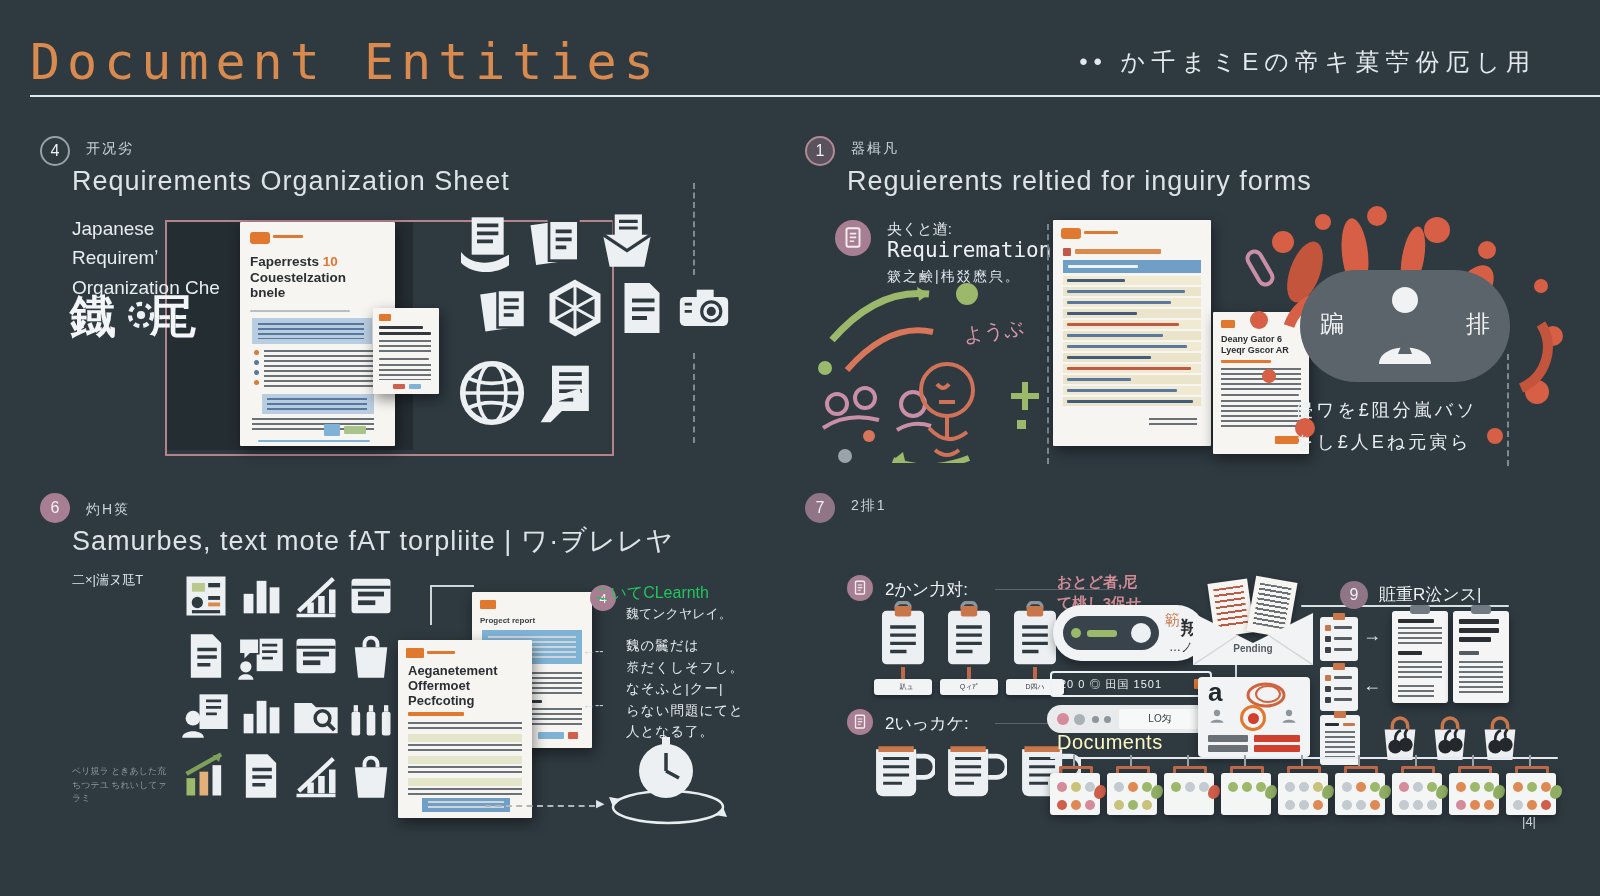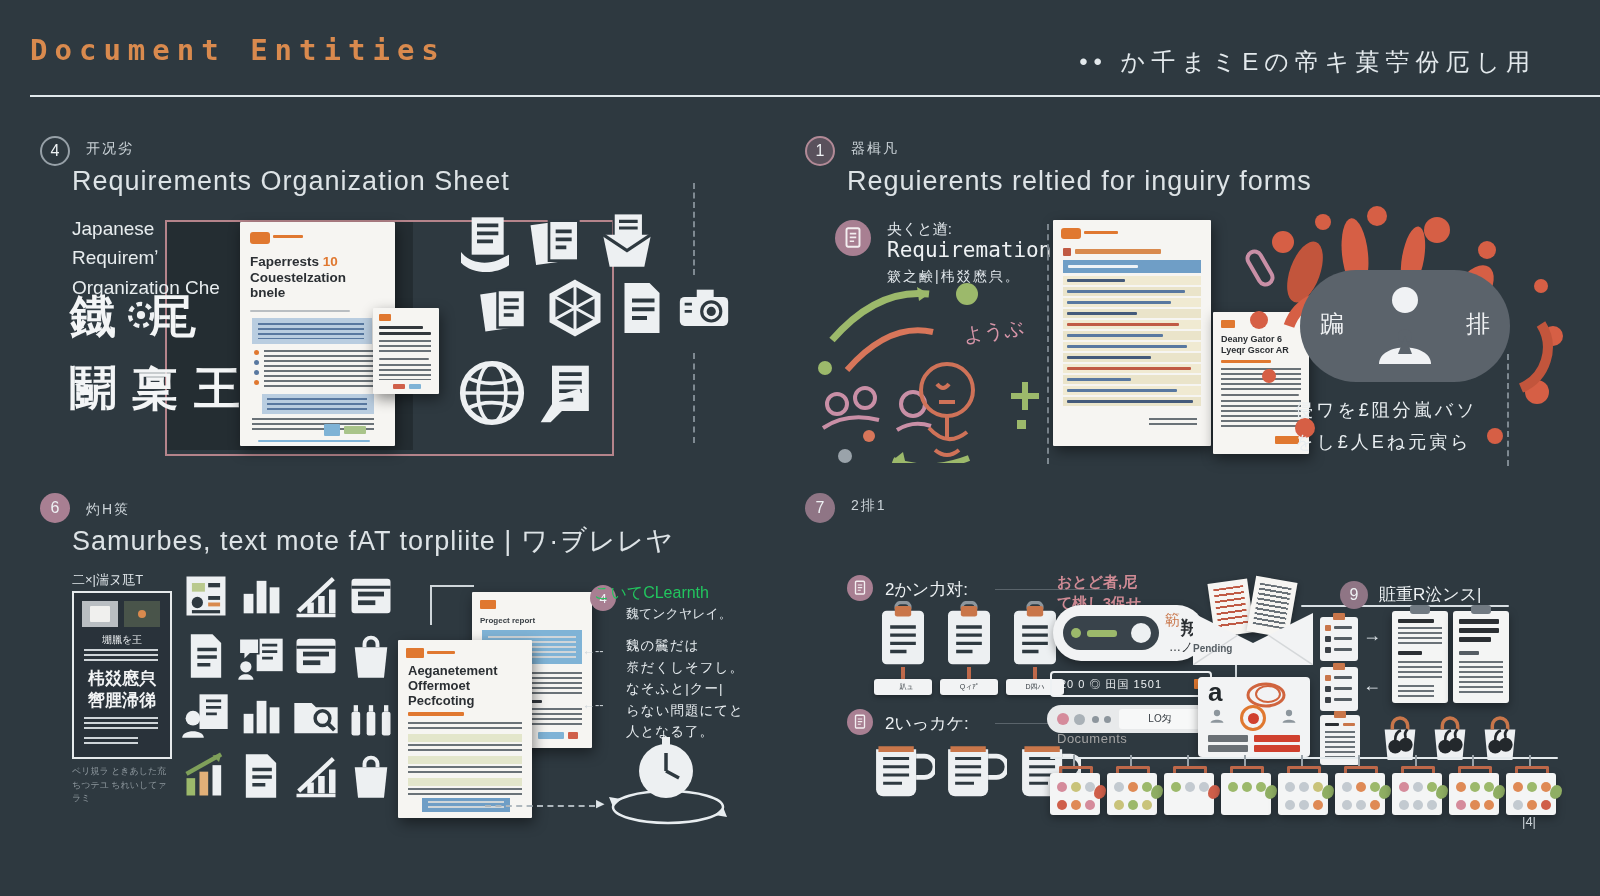--- a/index.html
+++ b/index.html
@@ -1,19 +1,19 @@
 <!DOCTYPE html>
 <html><head>
 <meta charset="utf-8">
 <style>
   html,body{margin:0;padding:0;background:#20282e}
   .page{position:relative;width:1600px;height:896px;background:#2e3940;overflow:hidden;
         font-family:"Liberation Sans",sans-serif;color:#dfe5e9}
   .abs{position:absolute}
-  .title{font-family:"DejaVu Sans Mono",monospace;font-size:29px;letter-spacing:7px;color:#d98a4e;font-weight:700}
+  .title{font-family:"DejaVu Sans Mono",monospace;font-size:50px;letter-spacing:7px;color:#d98a4e;font-weight:400}
   .hnote{font-size:24px;letter-spacing:6px;color:#e3e9ec}
   .hrule{height:2px;background:#e0e8ec}
   .q{position:absolute}
   .kicker{font-size:14px;color:#ccd4d9;letter-spacing:2px}
   .qh{margin:0;font-size:27px;font-weight:300;color:#dde3e6;letter-spacing:1px}
   .badge{position:absolute;width:30px;height:30px;border-radius:50%;display:flex;align-items:center;justify-content:center;font-size:16px;color:#eef2f4;box-sizing:border-box}
   .b-out{border:2px solid #97a1a8}
   .b-semi{border:2px solid #b28a97;background:rgba(168,127,146,.35)}
   .b-fill{background:#a87f92}
   .b-sm{width:26px;height:26px;font-size:13px}
@@ -206,21 +206,20 @@
     <div class="abs" style="left:42px;top:86px;font-size:19px;line-height:1.55;color:#e8edef">
       <span style="display:block">Japanese</span>
       <span style="display:block">Requiremʼ</span>
       <span style="display:block">Organization Che</span>
     </div>
 
     <span class="cjk-xl" style="left:40px;top:158px;font-size:46px;letter-spacing:34px">鐡㞑</span>
     <svg class="icon" style="left:92px;top:168px" width="38" height="38">
         <use href="#sgear"></use>
       </svg>
-    <span class="cjk-xl" style="left:40px;top:230px;font-size:46px;letter-spacing:16px">鬬稟王</span>
 
     <div class="doc" style="left:210px;top:94px;width:155px;height:224px">
       <span class="bar" style="left:10px;top:10px;width:20px;height:12px;background:#e07830;border-radius:3px"></span>
       <span class="bar" style="left:33px;top:13px;width:30px;height:3px;background:#e07830"></span>
       <div class="abs" style="left:10px;top:32px;font-size:13.5px;font-weight:bold;color:#2b2f33;line-height:1.15">
         <span>Faperrests</span>
         <span style="color:#e07830">10</span><br>
         <span>Couestelzation</span><br>
         <span>bnele</span>
       </div>
@@ -428,34 +427,20 @@
     </div>
     <div class="dash-v" style="left:712px;top:226px;height:112px"></div>
   </section>
 
   <section class="q" style="left:30px;top:485px;width:730px;height:370px">
     <div class="badge b-fill" style="left:10px;top:8px">6</div>
     <span class="abs kicker" style="left:56px;top:16px">灼H筴</span>
     <h2 class="abs qh" style="left:42px;top:38px">Samurbes, text mote fAT torpliite | ワ·ヺレレヤ</h2>
 
     <span class="abs" style="left:42px;top:86px;font-size:13px;color:#dfe5e9">二×|湍ヌ尫T</span>
-    <div class="abs" style="left:42px;top:106px;width:96px;height:164px;background:#29323a;border:2px solid #e6eaec">
-      <div class="abs" style="left:8px;top:8px;width:36px;height:26px;background:#b9bec2">
-          <span class="bar" style="left:8px;top:5px;width:20px;height:16px;background:#f0f0ee"></span>
-        </div>
-      <div class="abs" style="left:50px;top:8px;width:36px;height:26px;background:#49544a">
-          <span class="bar" style="left:14px;top:9px;width:8px;height:8px;background:#d98a4e;border-radius:50%"></span>
-        </div>
-      <span class="abs" style="left:0;top:40px;width:96px;text-align:center;font-size:10px;color:#eef1f3">堋臘を王</span>
-      <div class="abs tl-w" style="left:10px;top:56px;width:74px;height:14px"></div>
-      <span class="abs" style="left:0;top:74px;width:96px;text-align:center;font-size:17px;font-weight:bold;color:#f2f4f5">㭏㸚㦄㒵</span>
-      <span class="abs" style="left:0;top:96px;width:96px;text-align:center;font-size:17px;font-weight:bold;color:#f2f4f5">㗽䤚㴆㣢</span>
-      <div class="abs tl-w" style="left:10px;top:124px;width:74px;height:14px"></div>
-      <div class="abs tl-w" style="left:10px;top:144px;width:54px;height:10px"></div>
-    </div>
     <div class="abs" style="left:42px;top:280px;font-size:9px;color:#8d979d;line-height:1.5">
       <span style="display:block">ベリ規ラ ときあした㐬</span>
       <span style="display:block">ちつテユ ちれいしてァ</span>
       <span style="display:block">ラミ</span>
     </div>
 
     <svg class="icon" style="left:150px;top:85px" width="52" height="52">
         <use href="#snews"></use>
       </svg>
     <svg class="icon" style="left:205px;top:85px" width="52" height="52">
@@ -627,37 +612,37 @@
       <span class="abs" style="left:8px;top:4px;font-size:11px;letter-spacing:1px;color:#eef1f3">20 0  ◎  田国 1501</span>
       <span class="bar" style="right:6px;top:6px;width:10px;height:10px;background:#e07830"></span>
     </div>
     <div class="abs" style="left:252px;top:220px;width:164px;height:28px;background:#e8eaeb;border-radius:14px">
       <span class="bar" style="left:10px;top:8px;width:12px;height:12px;background:#d58b9b;border-radius:50%"></span>
       <span class="bar" style="left:27px;top:9px;width:11px;height:11px;background:#a9b1b7;border-radius:50%"></span>
       <span class="bar" style="left:45px;top:11px;width:7px;height:7px;background:#8d969d;border-radius:50%"></span>
       <span class="bar" style="left:57px;top:11px;width:7px;height:7px;background:#8d969d;border-radius:50%"></span>
       <span class="abs" style="left:72px;top:4px;width:82px;height:20px;background:#f7f8f8;border-radius:3px;font-size:10px;color:#3a4046;text-align:center;line-height:20px">LO匁</span>
     </div>
-    <span class="abs" style="left:262px;top:246px;font-size:13px;color:#a3a3a3;letter-spacing:.5px">Documents</span>
+    <span class="abs" style="left:262px;top:246px;font-size:20px;color:#fef9c3;letter-spacing:.5px">Documents</span>
 
     <div class="conn" style="left:420px;top:150px;width:20px;height:46px;border-right:2px solid #cfd6da;border-top:2px solid #cfd6da"></div>
     <div class="conn" style="left:420px;top:226px;width:24px;height:12px;border-right:2px solid #cfd6da;border-bottom:2px solid #cfd6da"></div>
 
     <div class="abs" style="left:398px;top:96px;width:120px;height:84px">
       <div class="abs" style="left:18px;top:0;width:40px;height:54px;background:#f6f5f2;transform:rotate(-8deg);box-shadow:1px 2px 6px rgba(0,0,0,.3)">
           <div class="abs" style="left:5px;top:6px;width:30px;height:40px;background-image:repeating-linear-gradient(#c05a44 0 2px,transparent 2px 6px)"></div>
         </div>
       <div class="abs" style="left:58px;top:-2px;width:42px;height:56px;background:#f6f5f2;transform:rotate(10deg);box-shadow:1px 2px 6px rgba(0,0,0,.3)">
           <div class="abs tl-ink" style="left:5px;top:6px;width:32px;height:42px"></div>
         </div>
       <svg class="icon" style="left:0;top:26px" width="120" height="58" viewBox="0 0 120 58">
         <path d="M0 6 L60 36 L120 6 L120 58 H0 Z" fill="#f2f3f4"></path>
         <path d="M0 58 L45 28 M120 58 L75 28" stroke="#d5d8da" stroke-width="1.5"></path>
       </svg>
-      <span class="abs" style="left:0;top:62px;width:120px;text-align:left;font-size:10px;font-weight:bold;color:#555d63">Pending</span>
+      <span class="abs" style="left:0;top:62px;width:120px;text-align:center;font-size:10px;font-weight:bold;color:#555d63">Pending</span>
     </div>
     <div class="abs" style="left:403px;top:192px;width:112px;height:80px;background:#f2f3f4;border-radius:4px;box-shadow:0 4px 10px rgba(0,0,0,.35)">
       <span class="abs" style="left:10px;top:0;font-size:26px;font-weight:bold;color:#23282c">a</span>
       <svg class="icon" style="left:46px;top:4px" width="44" height="28" viewBox="0 0 44 28">
         <ellipse cx="22" cy="14" rx="18" ry="11" fill="none" stroke="#d0643e" stroke-width="3"></ellipse>
         <ellipse cx="24" cy="13" rx="12" ry="8" fill="none" stroke="#d0643e" stroke-width="2"></ellipse>
       </svg>
       <svg class="icon" style="left:10px;top:30px" width="18" height="18" color="#8d969d">
           <use href="#sperson"></use>
         </svg>

